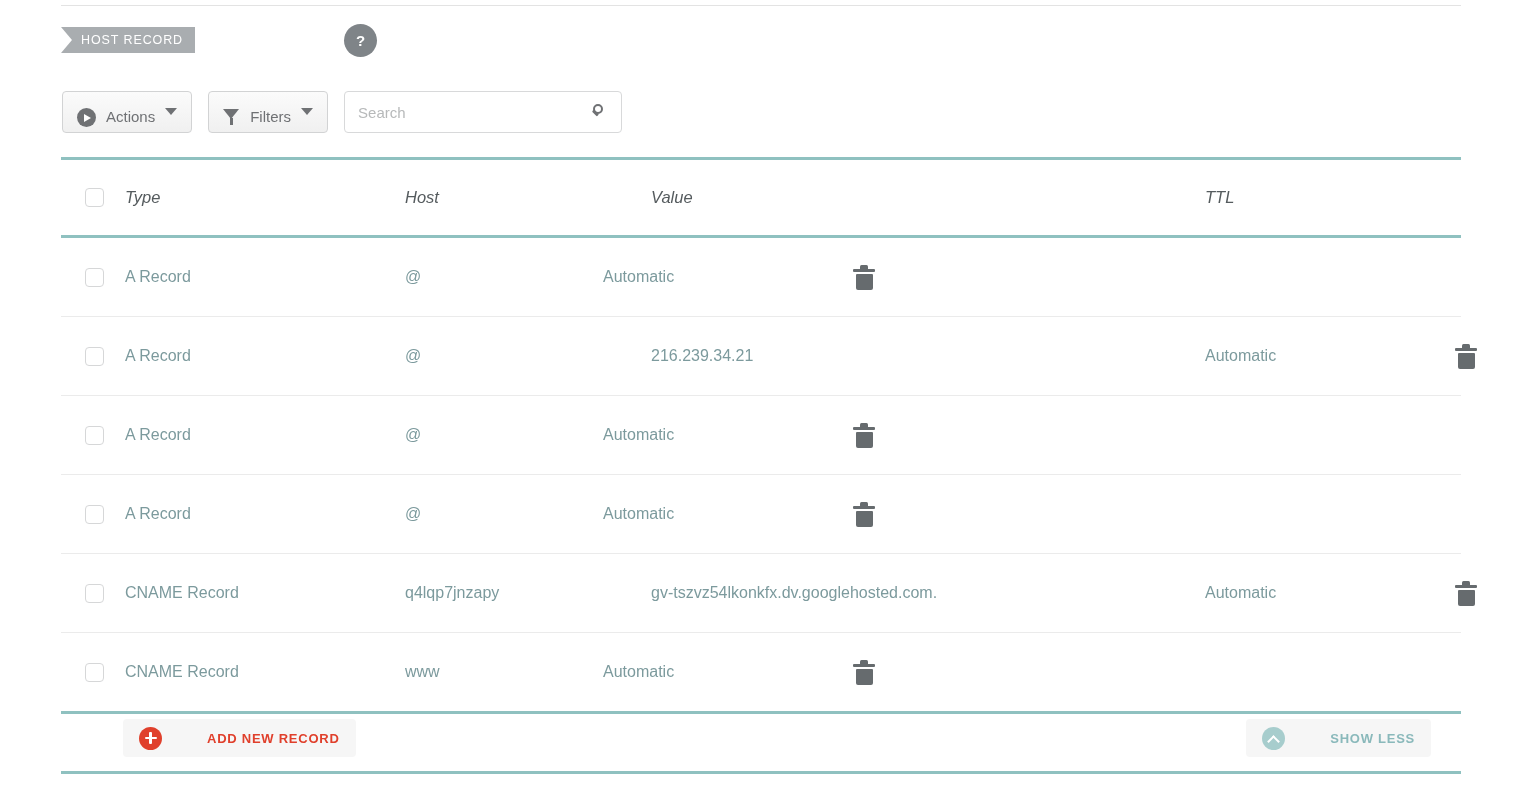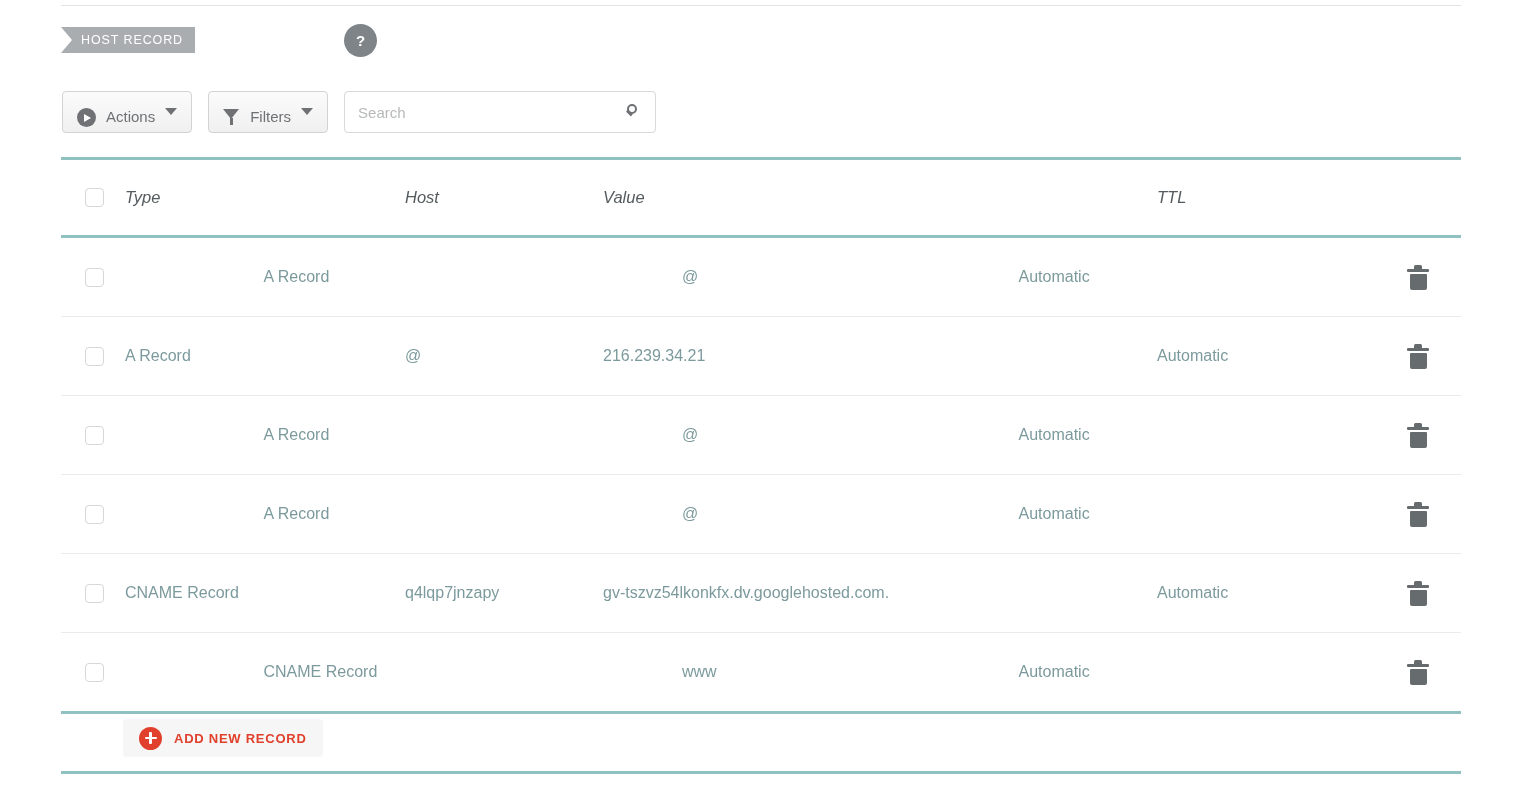--- a/index.html
+++ b/index.html
@@ -141,21 +141,21 @@
   .funnel::after {
     content: "";
     position: absolute;
     left: 7px; top: 10px;
     width: 3px; height: 7px;
     background: #6f7174;
   }
 
   .search-box {
     position: relative;
-    width: 312px;
+    width: 278px;
     height: 42px;
     box-sizing: border-box;
     border: 1px solid #d8d9da;
     border-radius: 4px;
     background: #ffffff;
     display: flex;
     align-items: center;
   }
   .search-box input {
     border: 0;
@@ -213,26 +213,26 @@
     width: 100%;
   }
 
   .row {
     display: flex;
     align-items: center;
     width: 100%;
     box-sizing: border-box;
   }
   .row.head { height: 75px; }
-  .row.body { height: 78px; justify-content: space-between; }
+  .row.body { height: 78px; }
 
   .c-check { width: 64px; flex: none; display: flex; align-items: center; }
   .c-type  { width: 280px; flex: none; }
   .c-host  { width: 198px; flex: none; }
-  .c-value { width: 554px; flex: none; }
+  .c-value { width: 554px; flex: none; margin-left: 48px; }
   .c-ttl   { width: 250px; flex: none; }
   .c-del   { width: 54px; flex: none; display: flex; justify-content: flex-start; }
 
   .head .hd-text {
     font-size: 16.5px;
     color: #555b5e;
     font-weight: 400;
     font-style: italic;
   }
   .body .cell-text {
@@ -292,20 +292,21 @@
 
   .pill {
     height: 38px;
     background: #f6f6f6;
     border-radius: 4px;
     display: flex;
     align-items: center;
     padding: 0 16px;
     cursor: pointer;
     box-sizing: border-box;
+    gap: 33px;
   }
   .pill .pill-label {
     font-size: 13px;
     letter-spacing: 0.75px;
     font-weight: 700;
     margin-left: 12px;
     white-space: nowrap;
   }
 
   .pill-add { margin-left: 62px; }
@@ -523,17 +524,21 @@
 
     <div class="rule-teal"></div>
 
   </div>
 
   <div class="footer-bar">
     <div class="pill pill-add">
       <span class="plus-circle"></span>
       <span class="pill-label">ADD NEW RECORD</span>
     </div>
+    <div class="pill pill-less">
+      <span class="chev-circle"></span>
+      <span class="pill-label">SHOW LESS</span>
+    </div>
   </div>
 
   <div class="bottom-rule"></div>
 
 </div>
 
 </body></html>

